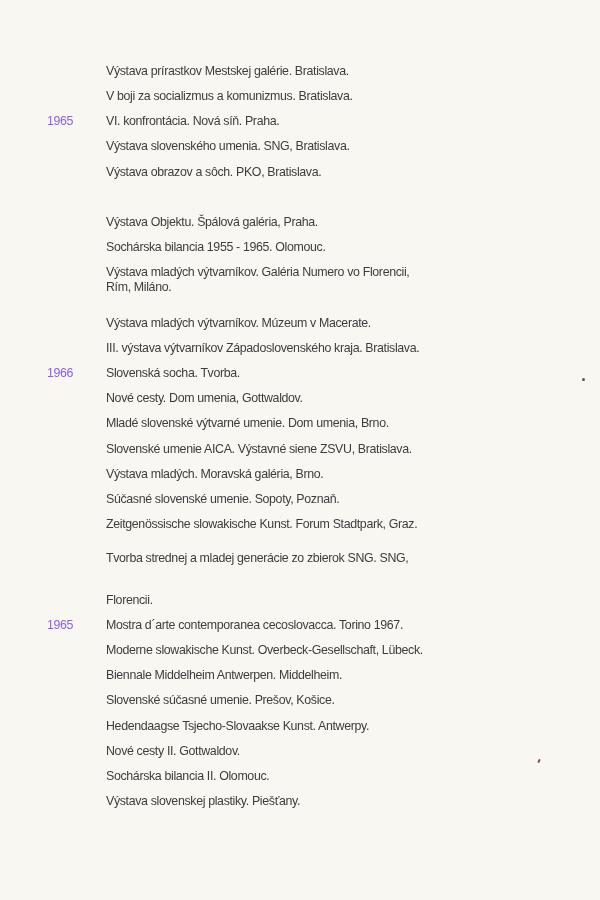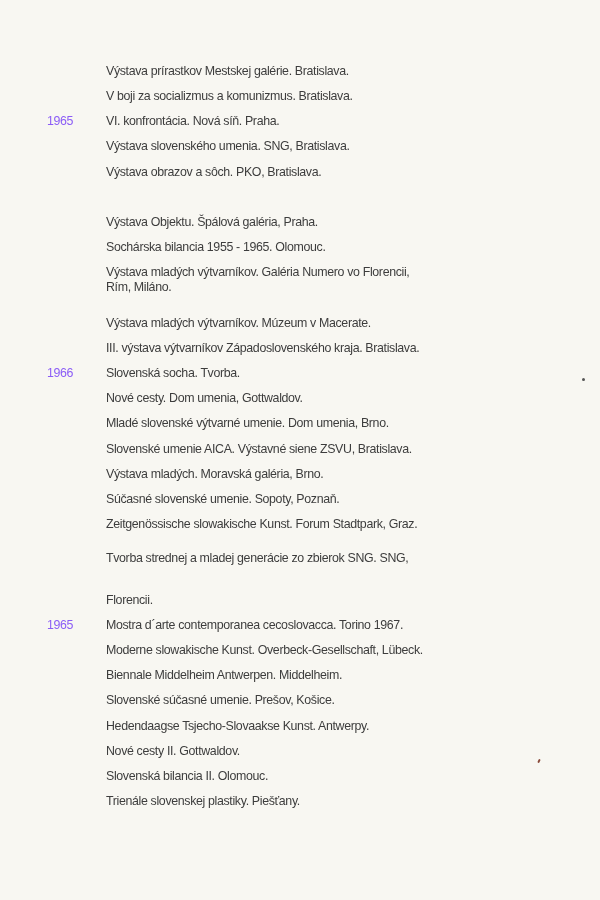--- a/index.html
+++ b/index.html
@@ -151,22 +151,22 @@
   <div class="line" style="top:744px">
       <span class="year"></span>
       <span class="text">Nové cesty II. Gottwaldov.</span>
     </div>
   <div class="line" style="top:719px">
       <span class="year"></span>
       <span class="text">Hedendaagse Tsjecho-Slovaakse Kunst. Antwerpy.</span>
     </div>
   <div class="line" style="top:769px">
       <span class="year"></span>
-      <span class="text">Slovenská bilancia II. Olomouc.</span>
+      <span class="text">Sochárska bilancia II. Olomouc.</span>
     </div>
   <div class="line" style="top:794px">
       <span class="year"></span>
-      <span class="text">Trienále slovenskej plastiky. Piešťany.</span>
+      <span class="text">Výstava slovenskej plastiky. Piešťany.</span>
     </div>
 
   <div class="speck" style="left:582px; top:378px; width:3px; height:3px;"></div>
   <div class="speck" style="left:538px; top:759px; width:2px; height:4px; border-radius:1px; background:#8a4a3a; transform:rotate(25deg);"></div>
 </div>
 
 </body></html>

